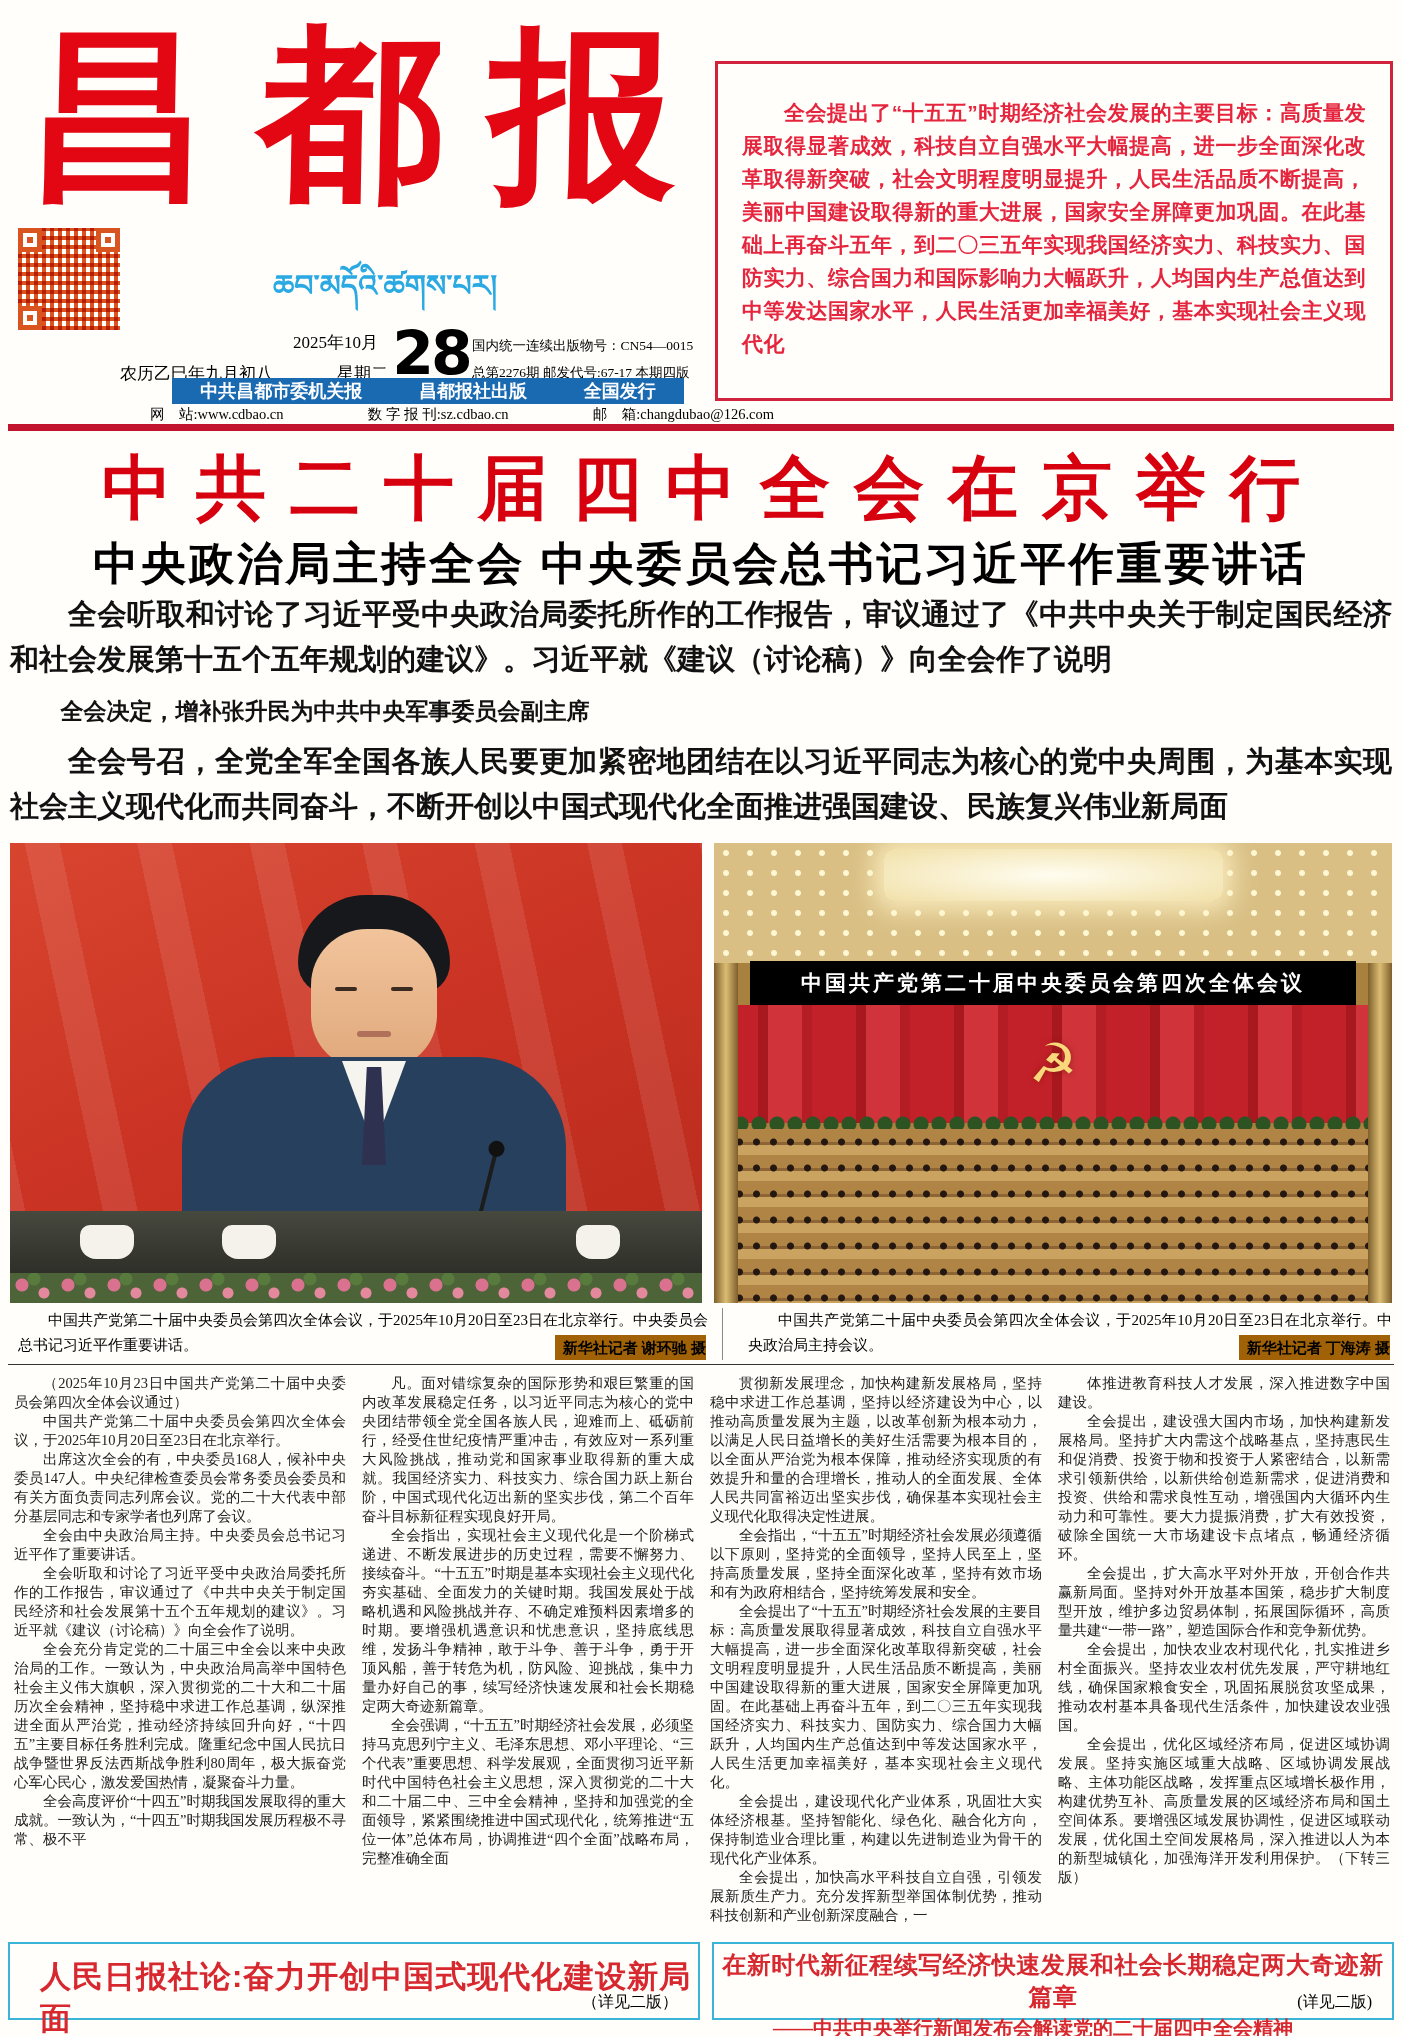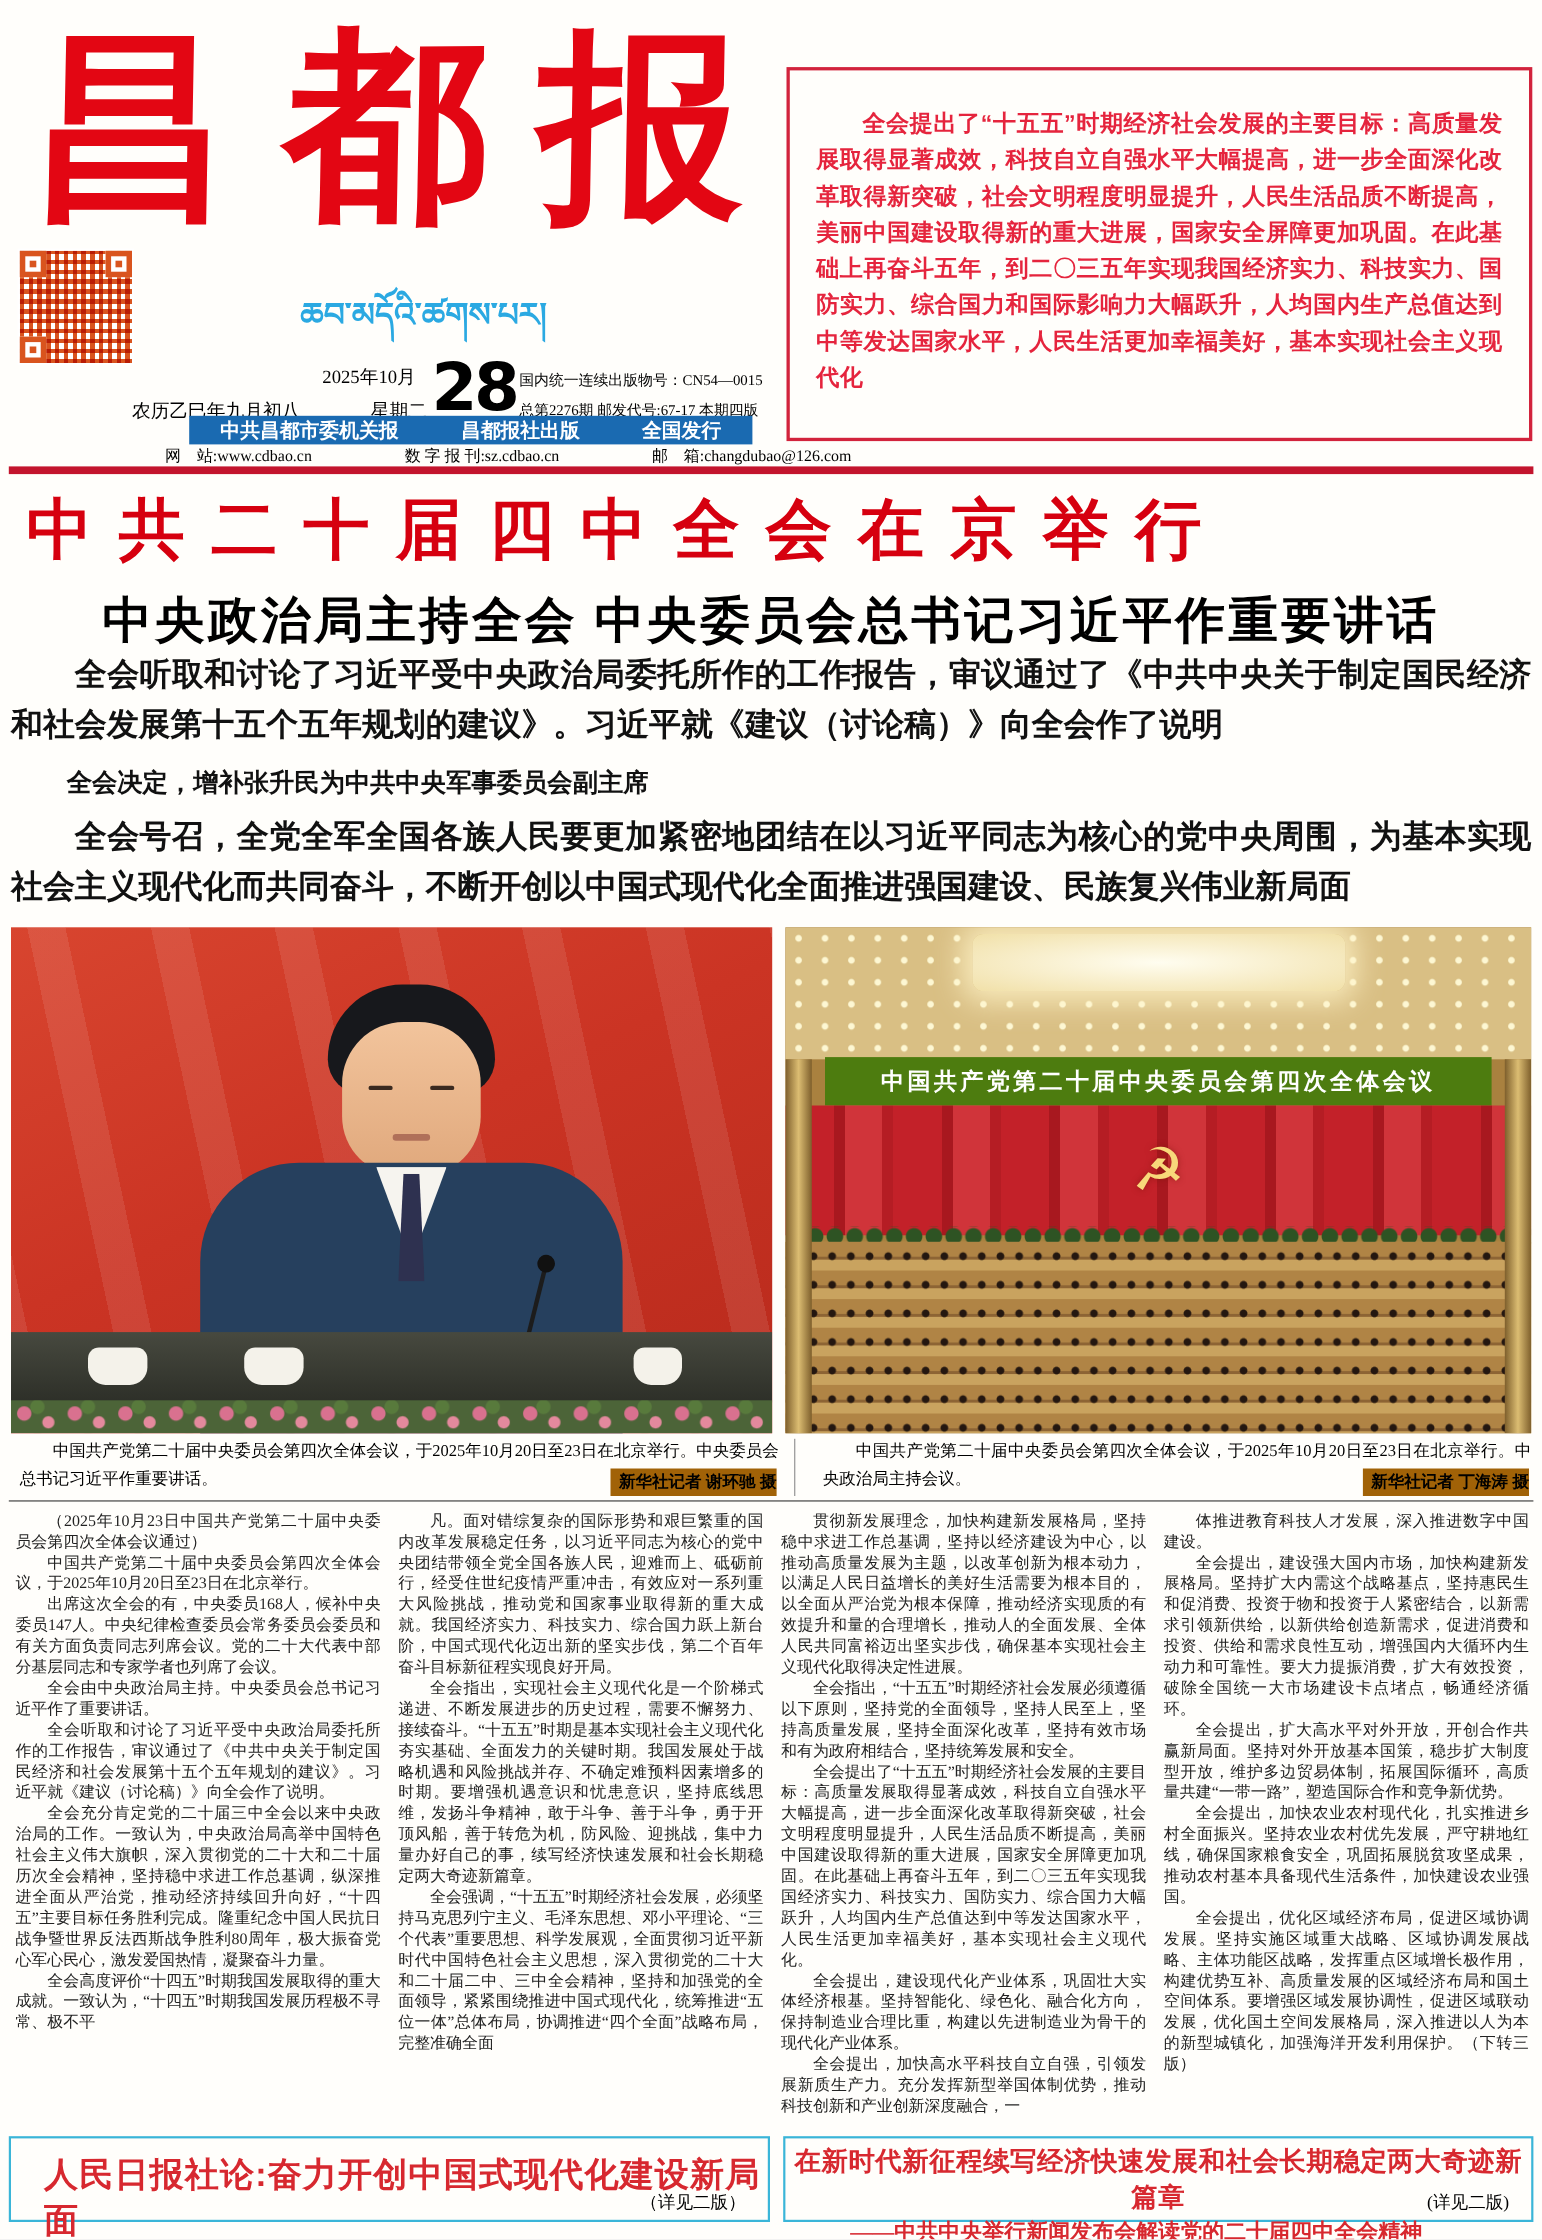--- a/index.html
+++ b/index.html
@@ -39,22 +39,22 @@
 
   .goalbox{position:absolute;left:715px;top:61px;width:678px;height:340px;border:3px solid #d2233c;
     box-sizing:border-box;padding:32px 24px 0 24px;}
   .goalbox p{margin:0;font-family:"Liberation Sans","DejaVu Sans",sans-serif;
     color:#e5243d;font-size:21px;line-height:33px;font-weight:bold;
     text-align:justify;text-indent:2em;letter-spacing:.5px;}
 
   .redrule{position:absolute;left:8px;top:424px;width:1386px;height:7px;background:#c3142d;}
 
   
-  .headline{position:absolute;left:0;top:442px;width:1402px;margin:0;text-align:left;
-    font-family:"Liberation Sans","DejaVu Sans",sans-serif;font-weight:900;font-size:60px;
+  .headline{position:absolute;left:0;top:442px;width:1402px;margin:0;text-align:center;
+    font-family:"Liberation Sans","DejaVu Sans",sans-serif;font-weight:900;font-size:70px;
     color:#d6000f;letter-spacing:24px;text-indent:24px;}
   .subhead{position:absolute;left:0;top:534px;width:1402px;margin:0;text-align:center;
     font-family:"Liberation Sans","DejaVu Sans",sans-serif;font-weight:900;font-size:45px;
     color:#000;letter-spacing:3px;}
 
   .lead{position:absolute;left:10px;top:592px;width:1382px;}
   .lead p{margin:0;}
   .lp1,.lp3{font-size:29px;font-weight:bold;line-height:45px;text-align:justify;text-indent:2em;}
   .lp2{font-family:"Liberation Sans","DejaVu Sans",sans-serif;font-size:23px;font-weight:bold;
        margin-top:14px !important;text-indent:2.2em;}
@@ -91,21 +91,21 @@
       radial-gradient(circle at 24px 6px,#587a3c 0 6px,transparent 7px);
     background-size:46px 30px;}
 
   .photo-right{left:714px;width:678px;background:#a9813f;}
   .ceiling{position:absolute;left:0;top:0;width:100%;height:120px;
     background-color:#d9bf84;
     background-image:radial-gradient(circle,rgba(255,250,215,.95) 0 2.5px,rgba(0,0,0,0) 3.5px);
     background-size:24px 20px;}
   .cpanel{position:absolute;left:25%;top:6px;width:50%;height:52px;border-radius:10px;
     background:radial-gradient(#fffdf0,#f1e0a8);box-shadow:0 0 26px 10px rgba(255,244,200,.8);}
-  .banner{position:absolute;left:36px;top:118px;width:606px;height:44px;background:#4d7c0f;
+  .banner{position:absolute;left:36px;top:118px;width:606px;height:44px;background:#000000;
     color:#fff;font-family:"Liberation Sans","DejaVu Sans",sans-serif;font-weight:bold;font-size:21px;
     display:flex;align-items:center;justify-content:center;letter-spacing:3px;}
   .flags{position:absolute;left:0;top:162px;width:100%;height:118px;
     background:repeating-linear-gradient(90deg,#c32129 0 44px,#a8181f 44px 54px,#d0343a 54px 88px,#b51d24 88px 98px);
     text-align:center;}
   .emblem{font-size:54px;color:#f8d87a;line-height:118px;text-shadow:0 0 6px rgba(120,20,10,.6);}
   .plants{position:absolute;left:0;top:272px;width:100%;height:16px;
     background-image:radial-gradient(circle at 9px 9px,#2e5323 0 7px,rgba(0,0,0,0) 8px);
     background-size:18px 16px;}
   .stage{position:absolute;left:0;top:286px;width:100%;height:174px;

